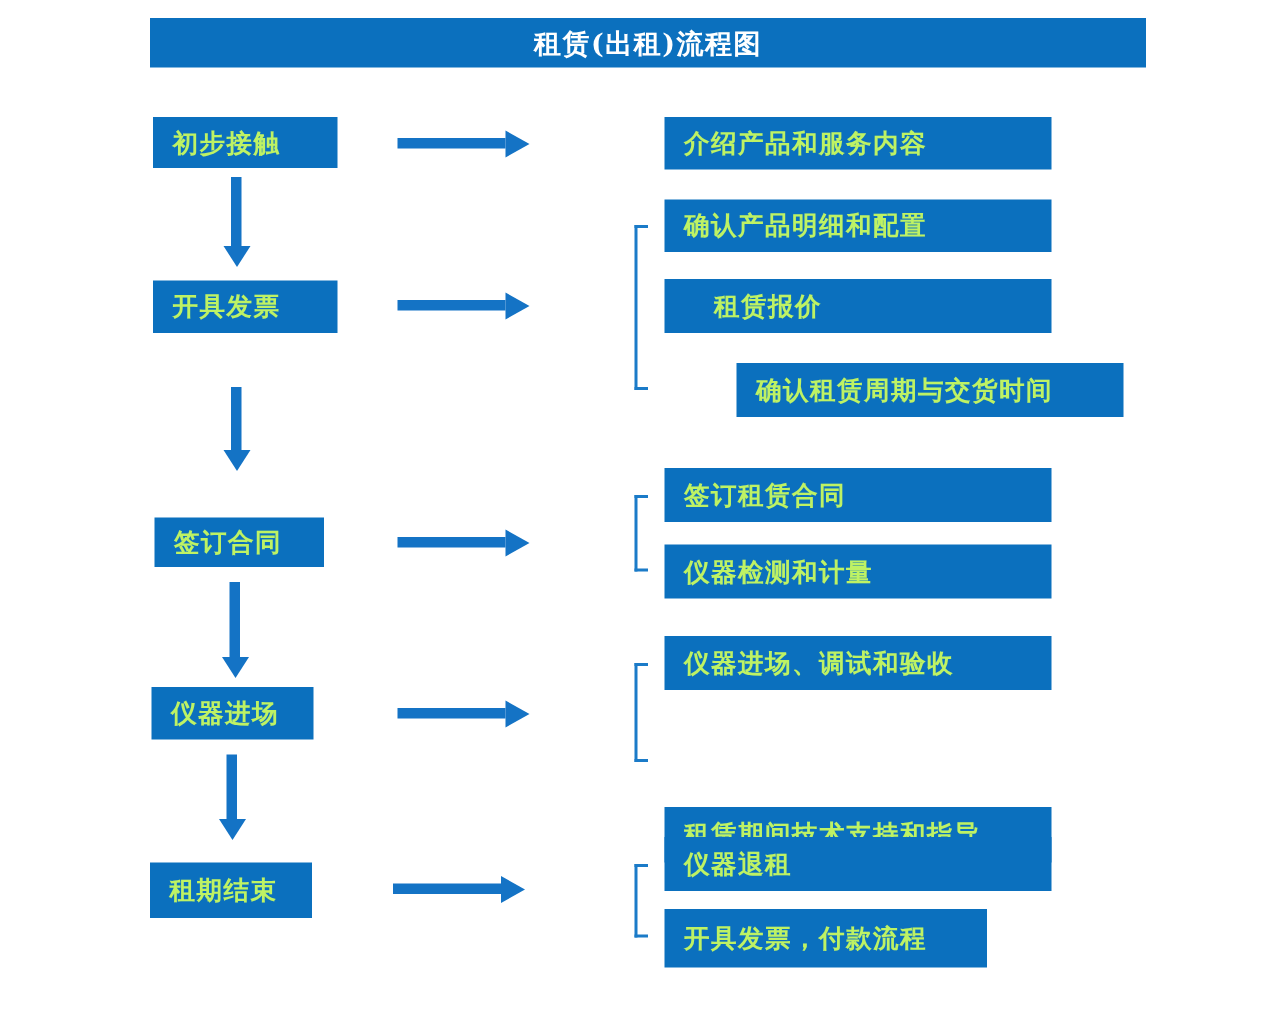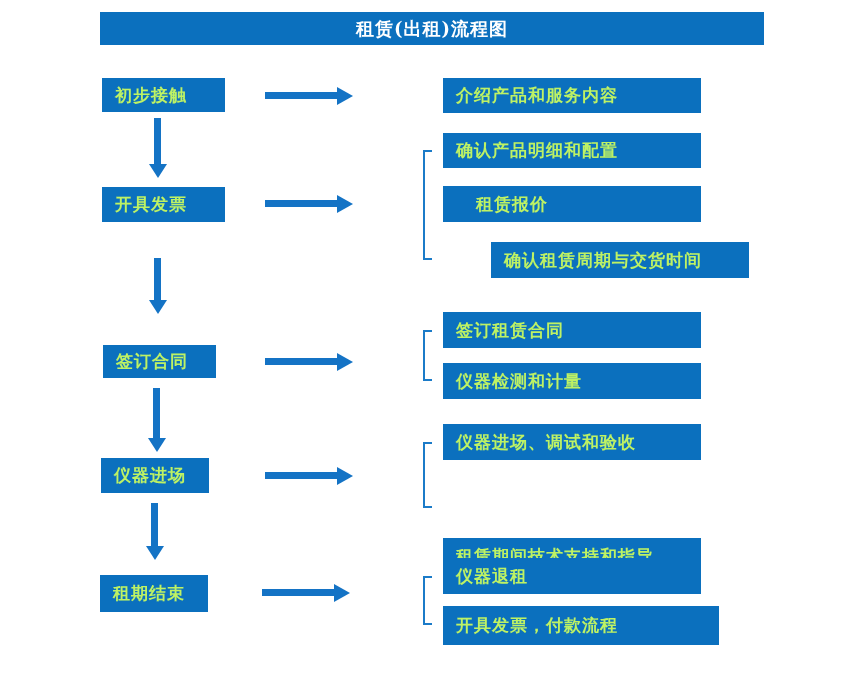--- a/index.html
+++ b/index.html
@@ -86,21 +86,21 @@
   <div class="rbox" style="left:443px;top:186px;width:258px;height:36px;padding-left:33px;">租赁报价</div>
   <div class="rbox" style="left:443px;top:242px;width:258px;height:36px;margin-left:48px;">确认租赁周期与交货时间</div>
 
   <div class="rbox" style="left:443px;top:312px;width:258px;height:36px;">签订租赁合同</div>
   <div class="rbox" style="left:443px;top:363px;width:258px;height:36px;">仪器检测和计量</div>
 
   <div class="rbox" style="left:443px;top:424px;width:258px;height:36px;">仪器进场、调试和验收</div>
   <div class="rbox" style="left:443px;top:490px;width:258px;height:37px;margin-top:48px;">租赁期间技术支持和指导</div>
 
   <div class="rbox" style="left:443px;top:558px;width:258px;height:36px;">仪器退租</div>
-  <div class="rbox" style="left:443px;top:606px;width:276px;height:39px;">开具发票，付款流程</div>
+  <div class="rbox" style="left:443px;top:606px;width:215px;height:39px;">开具发票，付款流程</div>
 
   <div class="harrow" style="left:265px;top:92px;width:72px;"></div>
   <div class="harrow" style="left:265px;top:200px;width:72px;"></div>
   <div class="harrow" style="left:265px;top:358px;width:72px;"></div>
   <div class="harrow" style="left:265px;top:472px;width:72px;"></div>
   <div class="harrow" style="left:262px;top:589px;width:72px;"></div>
 
   <div class="varrow" style="left:154px;top:118px;height:46px;"></div>
   <div class="varrow" style="left:154px;top:258px;height:42px;"></div>
   <div class="varrow" style="left:153px;top:388px;height:50px;"></div>

